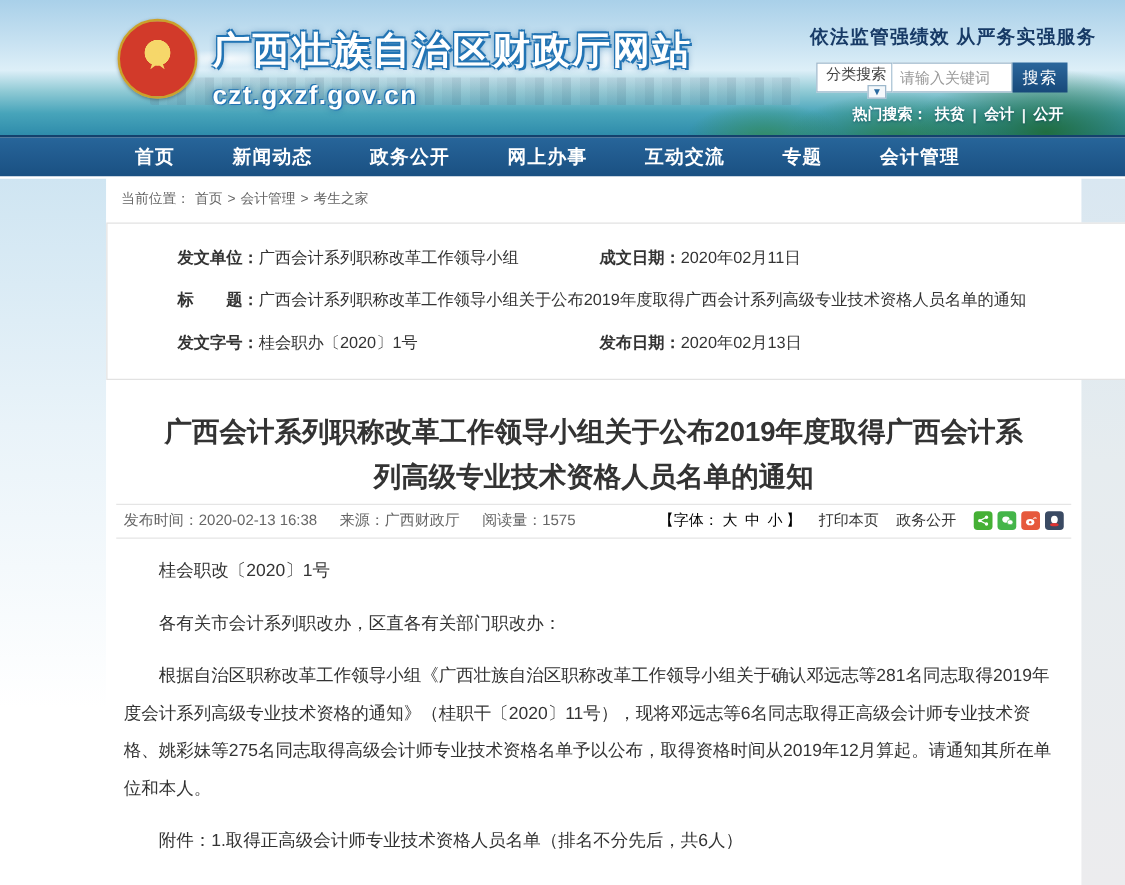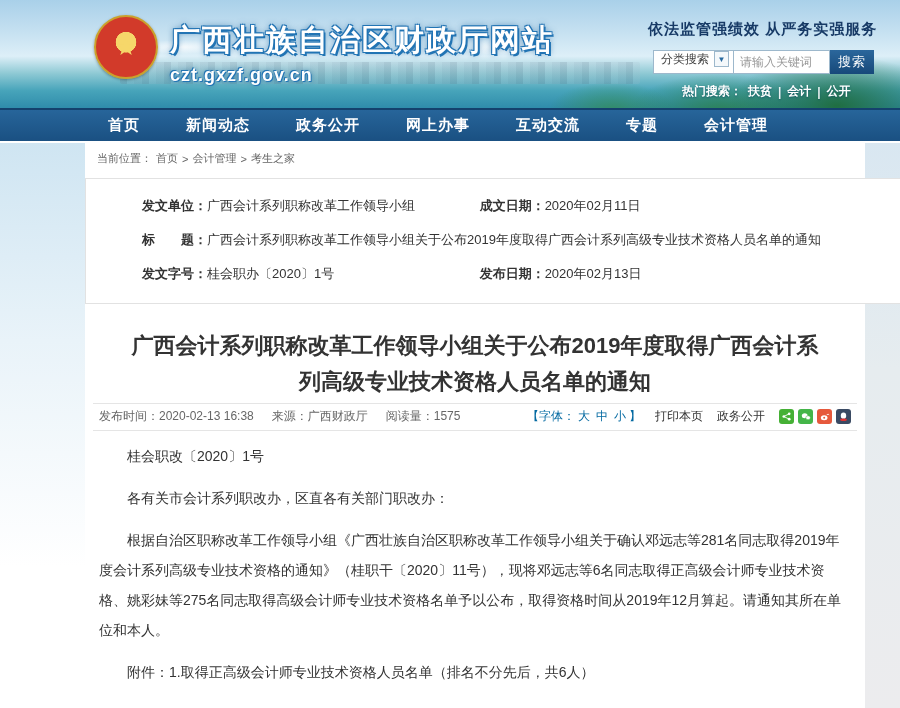--- a/index.html
+++ b/index.html
@@ -22,27 +22,27 @@
     background:radial-gradient(60px 10px at 20% 50%, rgba(255,255,255,.8), rgba(255,255,255,0) 70%),
                radial-gradient(80px 12px at 55% 50%, rgba(255,255,255,.6), rgba(255,255,255,0) 70%);
   }
   .emblem { position:absolute; left:94px; top:15px; width:64px; height:64px; border-radius:50%;
     background:radial-gradient(circle at 50% 42%, #f6d76a 0 22%, #d23a2a 23% 78%, #e9bf44 79% 100%);
     border:2px solid #caa12c; box-shadow:0 1px 3px rgba(0,0,0,.35); z-index:3;
     display:flex; align-items:center; justify-content:center; color:#f6d76a; font-size:24px; }
   .site-ident { position:absolute; left:170px; top:20px; z-index:3; }
   .site-title { font-size:30px; font-weight:bold; color:#fff; letter-spacing:2px;
     text-shadow:2px 2px 0 #2274b4, -1px -1px 0 #2274b4, 1px -1px 0 #2274b4, -1px 1px 0 #2274b4, 0 0 6px rgba(20,90,150,.8); }
-  .site-url { margin-top:4px; font-size:18px; font-weight:bold; color:#fff; letter-spacing:1px;
+  .site-url { margin-top:4px; font-size:21px; font-weight:bold; color:#fff; letter-spacing:1px;
     text-shadow:1px 1px 0 #2274b4, -1px -1px 0 #2274b4, 0 0 5px rgba(20,90,150,.8); }
   .slogan { position:absolute; left:648px; top:20px; width:240px; font-size:15px; font-weight:bold;
     color:#173a66; letter-spacing:1px; z-index:3; white-space:nowrap; }
   .search-row { position:absolute; left:653px; top:50px; height:24px; display:flex; z-index:3; }
-  .search-cat { display:flex; align-items:flex-start; height:24px; background:#fff; border:1px solid #9db8cc;
-    padding:0 4px 0 7px; font-size:12px; color:#444; cursor:pointer; }
+  .search-cat { display:flex; align-items:flex-end; height:24px; background:#fff; border:1px solid #9db8cc;
+    padding:0 4px 0 7px; font-size:12px; color:#444; cursor:pointer;flex-direction:column; }
   .search-cat .chev { margin-left:5px; width:15px; height:16px; border:1px solid #9db8cc; background:#f4f8fb;
     display:flex; align-items:center; justify-content:center; font-size:8px; color:#2a6aa0; }
   .search-input { width:96px; height:24px; border:1px solid #9db8cc; border-left:none; padding:0 6px;
     font-size:12px; color:#333; outline:none; }
   .search-input::placeholder { color:#999; }
   .search-btn { width:44px; height:24px; background:linear-gradient(180deg,#2b679c,#17497a); color:#fff;
     border:none; font-size:13px; font-weight:normal; cursor:pointer; letter-spacing:1px; }
   .hot-row { position:absolute; left:682px; top:83px; z-index:3; font-size:12px; font-weight:bold;
     color:#fff; text-shadow:0 1px 2px rgba(0,60,90,.6); display:flex; gap:6px; align-items:center; white-space:nowrap; }
   .hot-row a { color:#fff; cursor:pointer;text-align:center; }
@@ -71,21 +71,21 @@
   .dt-cell-l { display:inline-block; width:334px; vertical-align:top; }
   .dt-label { font-weight:bold; color:#333; }
 
   .article-title { margin:24px 40px 0 40px; text-align:center; font-size:22px; font-weight:bold;
     color:#333; line-height:1.65; }
 
   .meta-bar { margin:2px 8px 0 8px; border-top:1px solid #e5e5e5; border-bottom:1px solid #e5e5e5;
     height:28px; display:flex; align-items:center; justify-content:space-between; padding:0 6px; }
   .meta-left { font-size:12px; color:#666; display:flex; gap:18px; white-space:nowrap; }
   .meta-right { font-size:12px; color:#333; display:flex; align-items:center; gap:14px; white-space:nowrap; }
-  .font-ctl { display:flex; gap:0; color:#0369a1; }
+  .font-ctl { display:flex; gap:0; color:#000000; }
   .font-ctl span.size { cursor:pointer; margin:0 3px; }
   .meta-link { cursor:pointer; color:#333; }
   .share-icons { display:flex; gap:4px; align-items:center; }
   .sicon { width:15px; height:15px; border-radius:3px; display:flex; align-items:center; justify-content:center; cursor:pointer; }
   .sicon svg { display:block; }
 
   .article-body { margin:10px 14px 0 14px; font-size:14px; color:#333; line-height:30px; }
   .article-body p { margin-top:12px; text-indent:2em; }
   .article-body p.first { margin-top:8px; }
   .attach { cursor:pointer; }

